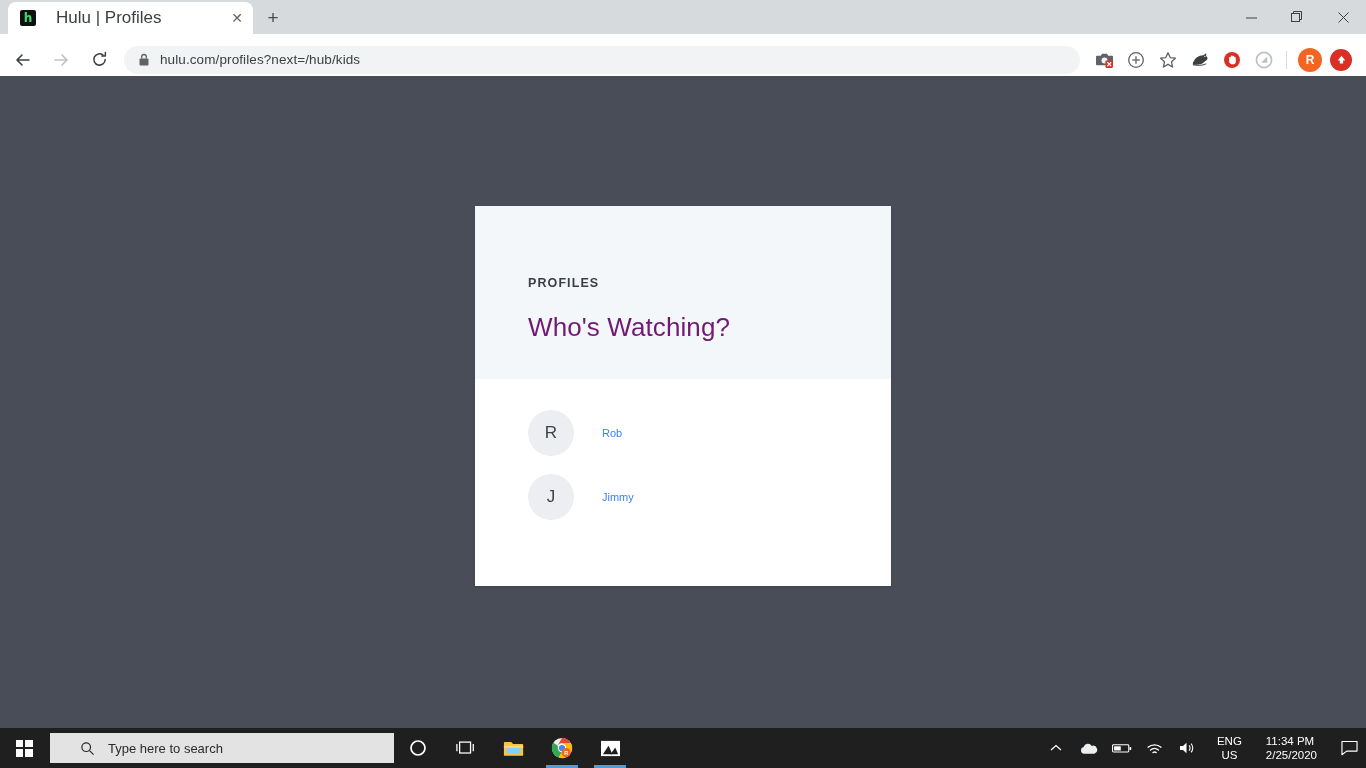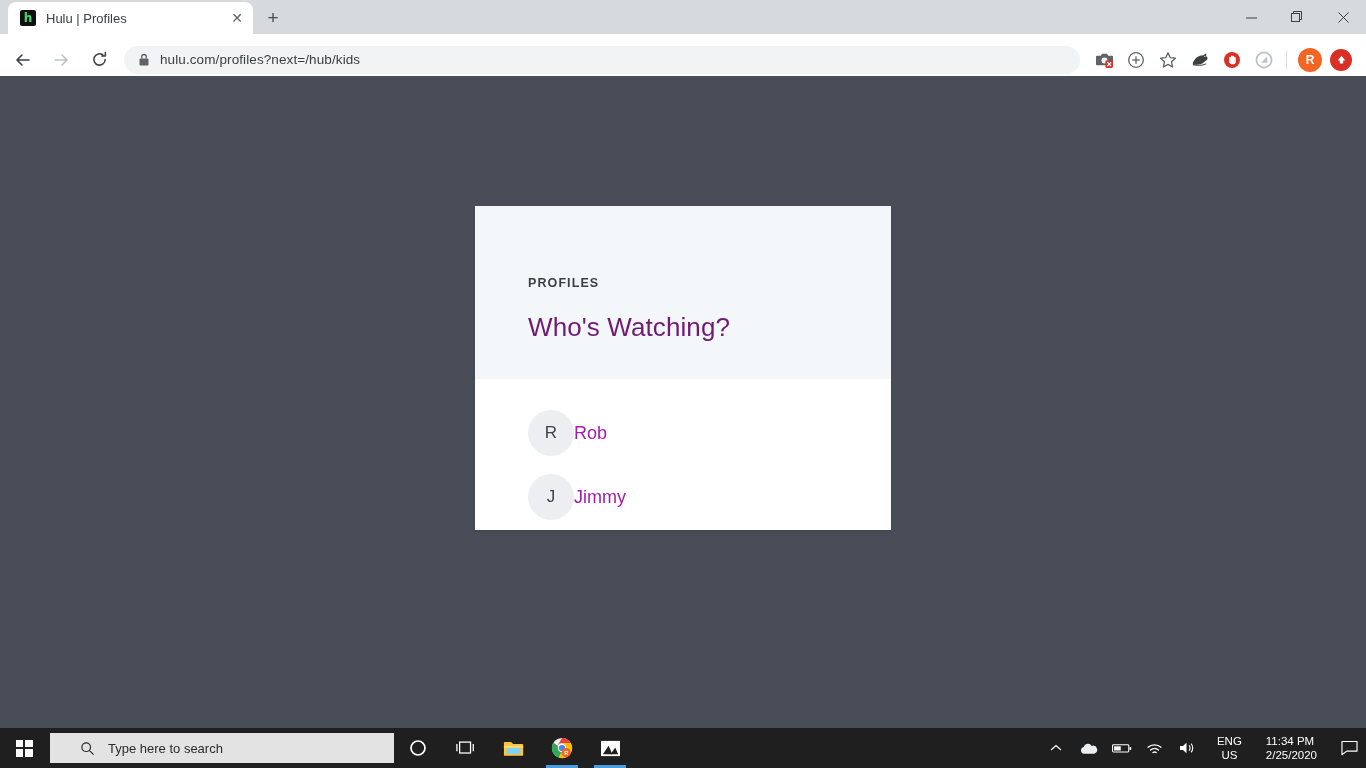--- a/index.html
+++ b/index.html
@@ -33,22 +33,22 @@
     border-radius: 2px;
     display: flex; align-items: center; justify-content: center;
     flex: 0 0 auto;
   }
   .tab-favicon span {
     color: #3ddb6f; font-size: 12px; font-weight: bold;
     line-height: 1; font-family: "DejaVu Sans", sans-serif;
   }
   .tab-title {
     flex: 1 1 auto;
-    margin-left: 10px;
-    font-size: 13px; color: #3c4043;
+    margin-left: 20px;
+    font-size: 17px; color: #3c4043;
     white-space: nowrap; overflow: hidden; text-overflow: ellipsis;
   }
   .tab-close {
     width: 20px; height: 20px; flex: 0 0 auto;
     display: flex; align-items: center; justify-content: center;
     color: #5f6368; font-size: 14px; border-radius: 50%;
   }
   .newtab {
     width: 28px; height: 28px; margin-left: 6px; margin-bottom: 2px;
     display: flex; align-items: center; justify-content: center;
@@ -115,21 +115,21 @@
 
   
   .page {
     position: absolute; top: 76px; left: 0;
     width: 1366px; height: 652px;
     background: #494d57;
   }
   .card {
     position: absolute;
     left: 475px; top: 130px;
-    width: 416px; height: 324px;
+    width: 416px; height: 380px;
     background: #ffffff;
     box-shadow: 0 1px 3px rgba(0,0,0,0.14);
   }
   .card-header {
     height: 173px;
     background: #f4f7f9;
     padding: 70px 0 0 53px;
   }
   .eyebrow {
     font-size: 12.5px;
@@ -151,22 +151,23 @@
     margin-bottom: 18px;
   }
   .profile-avatar {
     width: 46px; height: 46px; border-radius: 50%;
     background: #eceef1;
     display: flex; align-items: center; justify-content: center;
     font-size: 17px; color: #3e4249;
     flex: 0 0 auto;
   }
   .profile-name {
-    font-size: 18px;
-    color: #a21caf;
+    margin-left: 28px;
+    font-size: 11px;
+    color: #3b82f6;
   }
 
   
   .taskbar {
     position: absolute; bottom: 0; left: 0;
     width: 1366px; height: 40px;
     background: #1f1f1f;
     display: flex; align-items: center;
   }
   .start {

